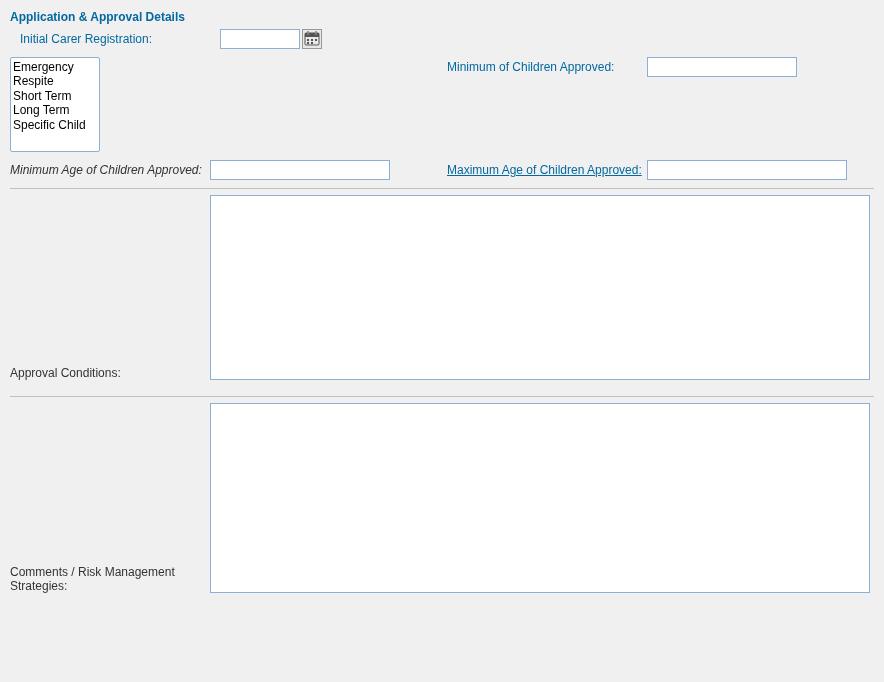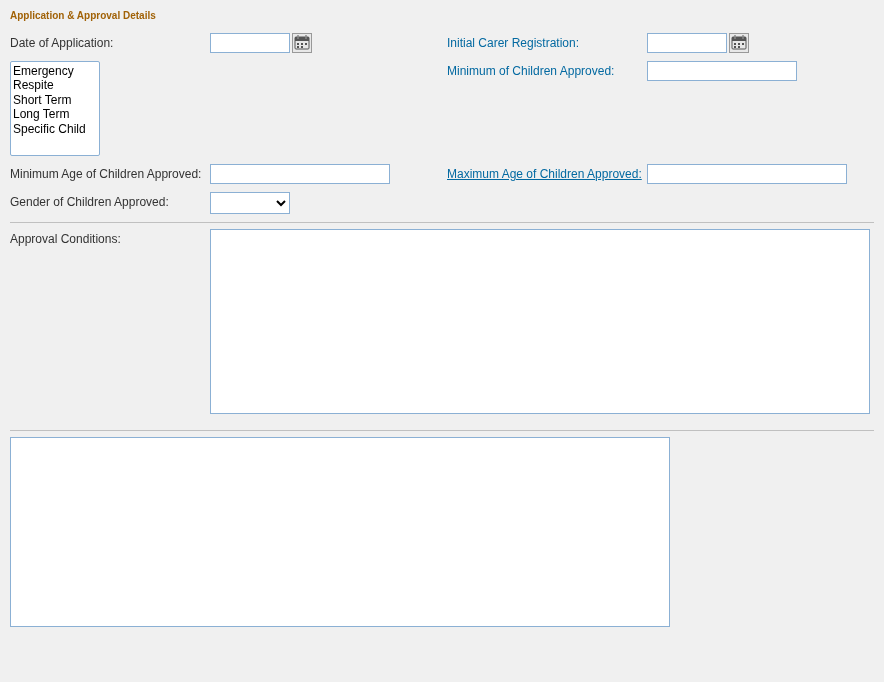--- a/index.html
+++ b/index.html
@@ -19,23 +19,23 @@
 
     .page-container {
       background-color: #f0f0f0;
       padding: 10px;
       width: 884px;
       min-height: 682px;
     }
 
     .section-title {
       font-weight: bold;
-      color: #a16207;
-      font-size: 10px;
-      margin-bottom: 12px;
+      color: #0369a1;
+      font-size: 12px;
+      margin-bottom: 5px;
     }
 
     .form-section {
       background-color: #f0f0f0;
     }
 
     .label-col {
       width: 200px;
       min-width: 200px;
       padding-right: 5px;
@@ -155,21 +155,21 @@
       width: 660px;
       height: 190px;
       font-size: 12px;
       padding: 2px;
       resize: none;
       outline: none;
     }
 
     .approval-row {
       display: flex;
-      align-items: flex-start;
+      align-items: flex-end;
       margin-bottom: 16px;
     }
 
     .approval-label {
       width: 200px;
       min-width: 200px;
       padding-top: 3px;
       font-size: 12px;
       color: #333;
     }
@@ -188,59 +188,40 @@
 </head>
 <body>
 
 <div class="page-container">
   <div class="form-section">
 
     <div class="section-title">Application &amp; Approval Details</div>
 
     <div class="two-col-row">
 
-      <div class="col-left">
-        <div class="label-col">Date of Application:</div>
+
+      <div class="col-right">
+        <div class="label-col-right">Initial Carer Registration:</div>
         <div class="input-col">
           <input type="text" class="date-input" style="">
           <div class="cal-btn">
             <svg class="calendar-icon-svg" viewBox="0 0 16 16" xmlns="http://www.w3.org/2000/svg">
               <rect x="1" y="2" width="14" height="12" rx="1" ry="1" fill="#e8e8e8" stroke="#555" stroke-width="1"></rect>
               <rect x="1" y="2" width="14" height="4" fill="#555"></rect>
               <line x1="4" y1="0" x2="4" y2="4" stroke="#888" stroke-width="1.5"></line>
               <line x1="12" y1="0" x2="12" y2="4" stroke="#888" stroke-width="1.5"></line>
               <rect x="3" y="8" width="2" height="2" fill="#555"></rect>
               <rect x="7" y="8" width="2" height="2" fill="#555"></rect>
               <rect x="11" y="8" width="2" height="2" fill="#555"></rect>
               <rect x="3" y="11" width="2" height="2" fill="#555"></rect>
               <rect x="7" y="11" width="2" height="2" fill="#555"></rect>
             </svg>
           </div>
         </div>
       </div>
-
-      <div class="col-right">
-        <div class="label-col-right">Initial Carer Registration:</div>
-        <div class="input-col">
-          <input type="text" class="date-input" style="">
-          <div class="cal-btn">
-            <svg class="calendar-icon-svg" viewBox="0 0 16 16" xmlns="http://www.w3.org/2000/svg">
-              <rect x="1" y="2" width="14" height="12" rx="1" ry="1" fill="#e8e8e8" stroke="#555" stroke-width="1"></rect>
-              <rect x="1" y="2" width="14" height="4" fill="#555"></rect>
-              <line x1="4" y1="0" x2="4" y2="4" stroke="#888" stroke-width="1.5"></line>
-              <line x1="12" y1="0" x2="12" y2="4" stroke="#888" stroke-width="1.5"></line>
-              <rect x="3" y="8" width="2" height="2" fill="#555"></rect>
-              <rect x="7" y="8" width="2" height="2" fill="#555"></rect>
-              <rect x="11" y="8" width="2" height="2" fill="#555"></rect>
-              <rect x="3" y="11" width="2" height="2" fill="#555"></rect>
-              <rect x="7" y="11" width="2" height="2" fill="#555"></rect>
-            </svg>
-          </div>
-        </div>
-      </div>
     </div>
 
     <div class="two-col-row">
 
       <div class="col-left">
         <div class="input-col">
           <select multiple="" class="listbox">
             <option>Emergency</option>
             <option>Respite</option>
             <option>Short Term</option>
@@ -254,55 +235,43 @@
         <div class="label-col-right">Minimum of Children Approved:</div>
         <div class="input-col">
           <input type="text" class="num-children-input" style="">
         </div>
       </div>
     </div>
 
     <div class="two-col-row">
 
       <div class="col-left">
-        <div class="label-col" style="padding-top:3px;">Minimum Age of Children Approved:</div>
+        <div class="label-col" style="padding-top:3px;font-style:italic;">Minimum Age of Children Approved:</div>
         <div class="input-col">
           <input type="text" class="min-age-input" style="">
         </div>
       </div>
 
       <div class="col-right">
         <div class="label-col-right" style="padding-top:3px;text-decoration:underline;">Maximum Age of Children Approved:</div>
         <div class="input-col">
           <input type="text" class="max-age-input" style="">
         </div>
       </div>
     </div>
 
-    <div class="two-col-row">
-      <div class="col-left">
-        <div class="label-col">Gender of Children Approved:</div>
-        <div class="input-col">
-          <select class="gender-select">
-            <option value=""></option>
-            <option value="Male">Male</option>
-            <option value="Female">Female</option>
-            <option value="Both">Both</option>
-          </select>
-        </div>
-      </div>
-    </div>
 
     <hr class="divider">
 
     <div class="approval-row">
       <div class="approval-label">Approval Conditions:</div>
       <textarea class="approval-textarea" style=""></textarea>
     </div>
 
     <hr class="divider">
 
     <div class="approval-row">
+      <div class="approval-label">Comments / Risk Management Strategies:</div>
       <textarea class="comments-textarea" style=""></textarea>
     </div>
 
   </div>
 </div>
 
 </body></html>

